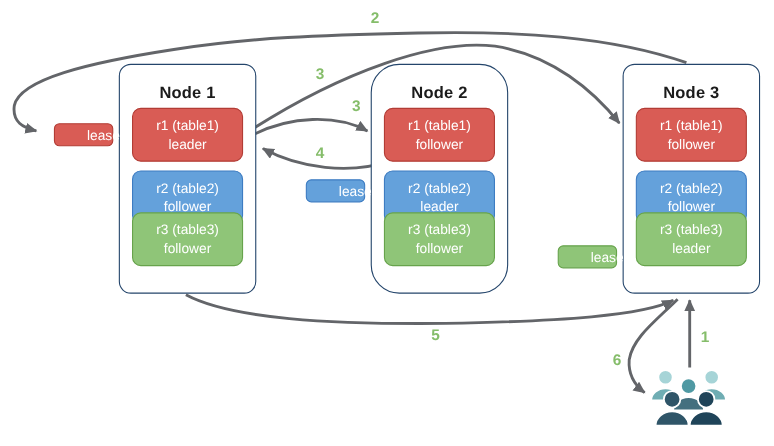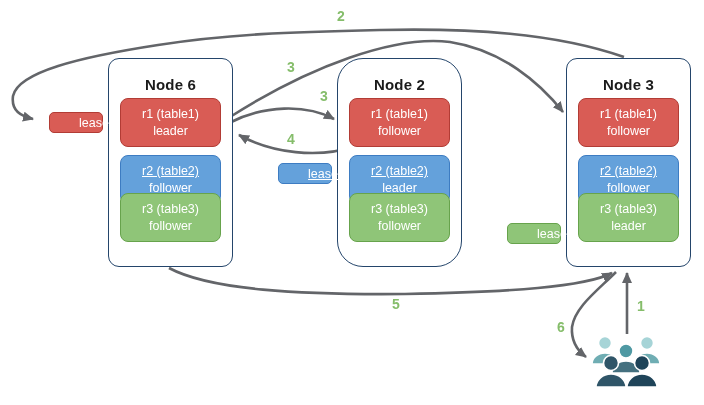--- a/index.html
+++ b/index.html
@@ -18,21 +18,21 @@
   }
   .replica{
     position:absolute;left:11px;width:101px;height:49px;border-radius:8px;
     box-sizing:border-box;display:flex;flex-direction:column;align-items:center;
     justify-content:center;color:#fff;font-size:12.5px;line-height:1.32;text-align:center;
   }
   .replica.pos-1{top:39px}
   .replica.pos-2{top:96px}
   .replica.pos-3{top:134px}
   .c-red  {background:var(--range1-fill);border:1.6px solid var(--range1-border);}
-  .c-blue {background:var(--range2-fill);border:1.6px solid var(--range2-border);text-decoration:underline;}
+  .c-blue {background:var(--range2-fill);border:1.6px solid var(--range2-border);}
   .c-green{background:var(--range3-fill);border:1.6px solid var(--range3-border);}
   
   .lease{
     position:absolute;width:54px;height:21px;border-radius:5px;box-sizing:border-box;
     display:flex;align-items:center;justify-content:center;color:#fff;font-size:12.5px;padding-left:36px;
   }
   
   .step{
     position:absolute;transform:translate(-50%,-50%);
     font-weight:bold;font-size:14px;color:var(--step-label);
@@ -62,21 +62,21 @@
   <path class="arrow" marker-end="url(#ah)" d="M 624 57 C 555 33, 470 28, 380 30 C 290 32, 228 34, 158 45 C 80 57, 18 72, 13 96 C 11 111, 21 116, 33 119"></path>
   <path class="arrow" marker-end="url(#ah)" d="M 230 117 C 310 66, 395 35, 450 42 C 502 50, 540 83, 563 112"></path>
   <path class="arrow" marker-end="url(#ah)" d="M 229 123 C 264 105, 306 104, 334 119"></path>
   <path class="arrow" marker-end="url(#ah)" d="M 356 146 C 318 159, 272 153, 239 135"></path>
   <path class="arrow" marker-end="url(#ah)" d="M 169 268 C 210 290, 300 295, 405 294 C 510 292, 585 287, 612 273"></path>
   <path class="arrow" marker-end="url(#ah)" d="M 627 334 L 627 273"></path>
   <path class="arrow" marker-end="url(#ah)" d="M 616 272 C 597 291, 575 307, 572 327 C 571 341, 578 351, 586 357"></path>
 </svg>
 
 <div class="node" style="left:108px;top:58px;">
-  <div class="node-title">Node 6</div>
+  <div class="node-title">Node 1</div>
   <div class="replica pos-1 c-red">
     <span>r1 (table1)</span>
     <span>leader</span>
   </div>
   <div class="replica pos-2 c-blue">
     <span>r2 (table2)</span>
     <span>follower</span>
   </div>
   <div class="replica pos-3 c-green">
     <span>r3 (table3)</span>

